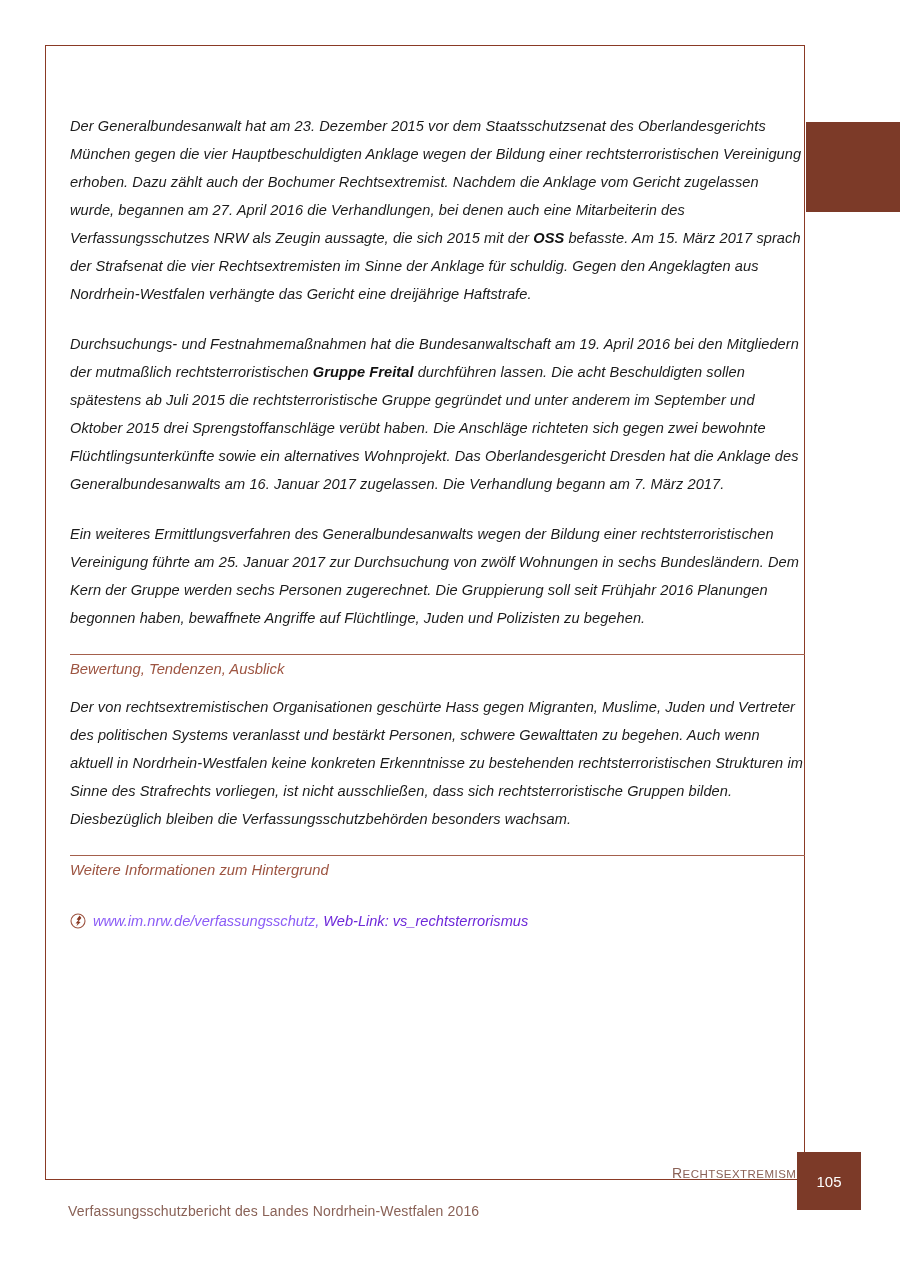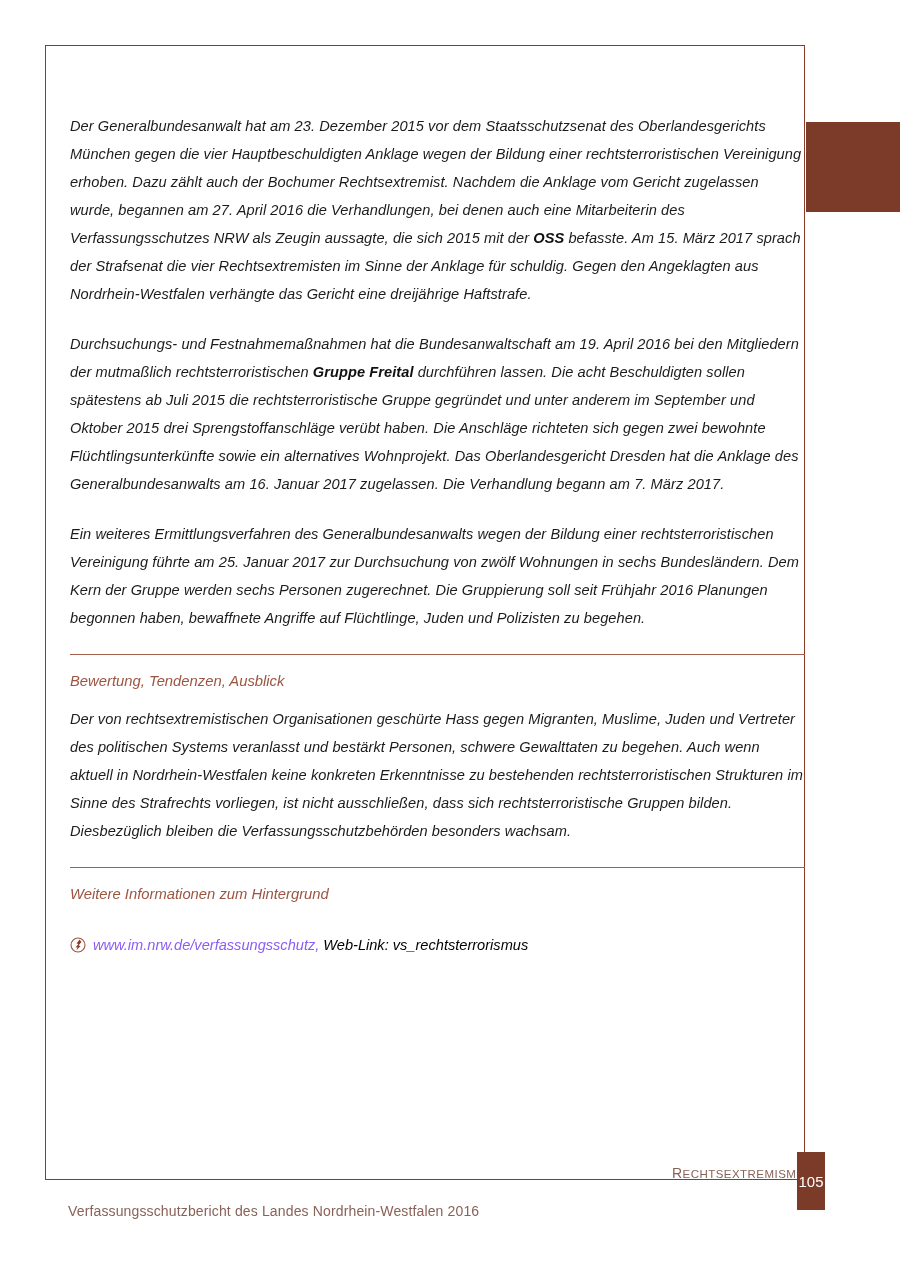--- a/index.html
+++ b/index.html
@@ -63,57 +63,57 @@
     border: none;
     border-top: 1.3px solid #a4604c;
     margin: 10px 0 0 0;
     width: 735px;
   }
 
   h2.section-heading {
     font-size: 14.8px;
     font-weight: normal;
     color: #9d5441;
-    margin: 16px 0 0 0;
+    margin: 4px 0 0 0;
     line-height: 20px;
   }
 
   
   .link-row {
     display: flex;
     align-items: center;
     margin-top: 30px;
     font-size: 14.6px;
     line-height: 22px;
   }
   .globe-icon {
     width: 16px;
     height: 16px;
     margin-right: 7px;
     flex: 0 0 auto;
     display: block;
   }
   .link-url { color: #8b5cf6; }
-  .link-label { color: #000000; }
+  .link-label { color: #6d28d9; }
   #chapter-name {
     position: absolute;
     left: 672px;
     top: 1165px;
     font-size: 11.5px;
     color: #8a6257;
     letter-spacing: 0.04em;
     white-space: nowrap;
   }
   #chapter-name .cap-first { font-size: 14px; }
 
   #page-number-box {
     position: absolute;
     left: 797px;
     top: 1152px;
-    width: 28px;
+    width: 64px;
     height: 58px;
     background: #7c3a28;
     color: #ffffff;
     font-size: 15px;
     display: flex;
     align-items: center;
     justify-content: center;
   }
 
   #footer-note {

